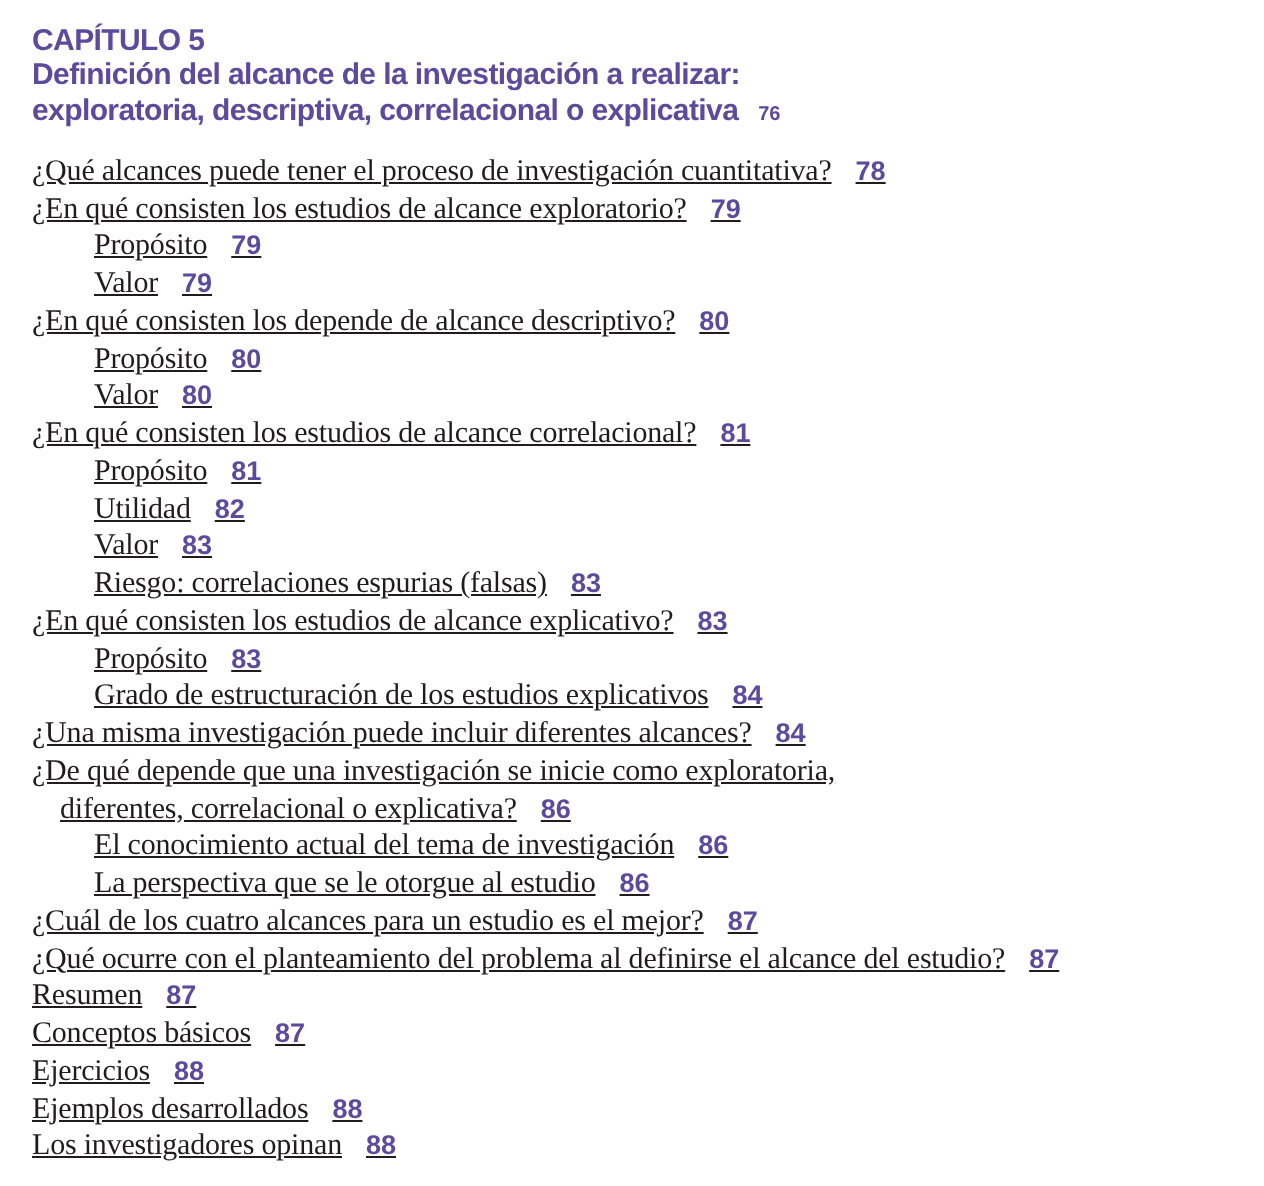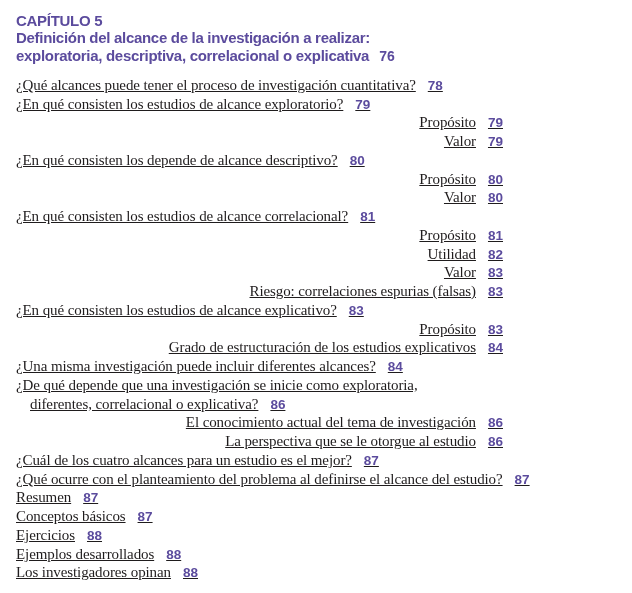--- a/index.html
+++ b/index.html
@@ -24,37 +24,37 @@
     font-family: "Liberation Sans", sans-serif;
     font-weight: bold;
     font-size: 15px;
     line-height: 17.3px;
     letter-spacing: -0.3px;
     color: var(--accent);
     white-space: nowrap;
     margin-bottom: 11px;
   }
   .toc-header .pagenum {
-    font-size: 14px;
+    font-size: 10px;
     margin-left: 10px;
   }
   .toc {
     font-family: "Liberation Serif", serif;
     font-size: 15px;
     line-height: 18.75px;
     letter-spacing: -0.1px;
     color: var(--body-text);
     text-decoration: underline;
   }
   .row {
     white-space: nowrap;
     height: 18.75px;
   }
   .indent-0 { padding-left: 0; }
-  .indent-1 { padding-left: 31px; text-align: right; }
+  .indent-1 { padding-left: 31px; }
   .indent-2 { padding-left: 14px; }
   .pagenum {
     font-family: "Liberation Sans", sans-serif;
     font-weight: bold;
     font-size: 13.5px;
     letter-spacing: 0;
     color: var(--accent);
     margin-left: 12px;
   }
 </style>

